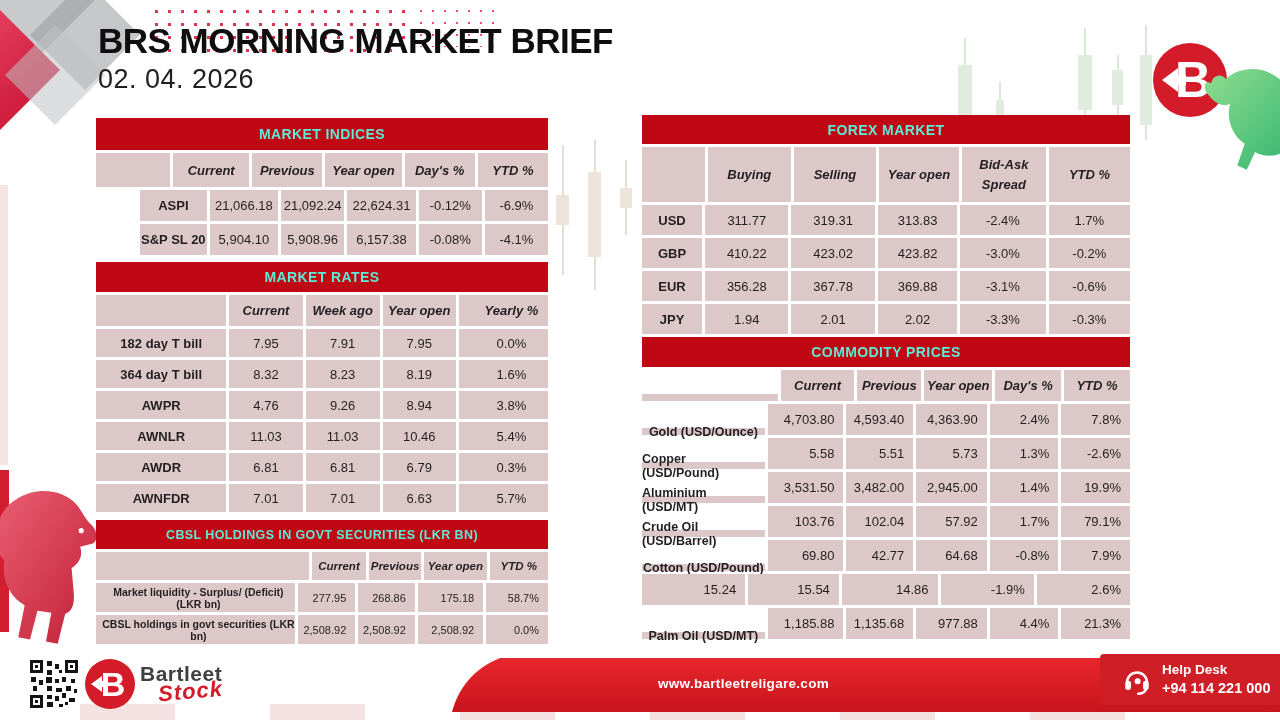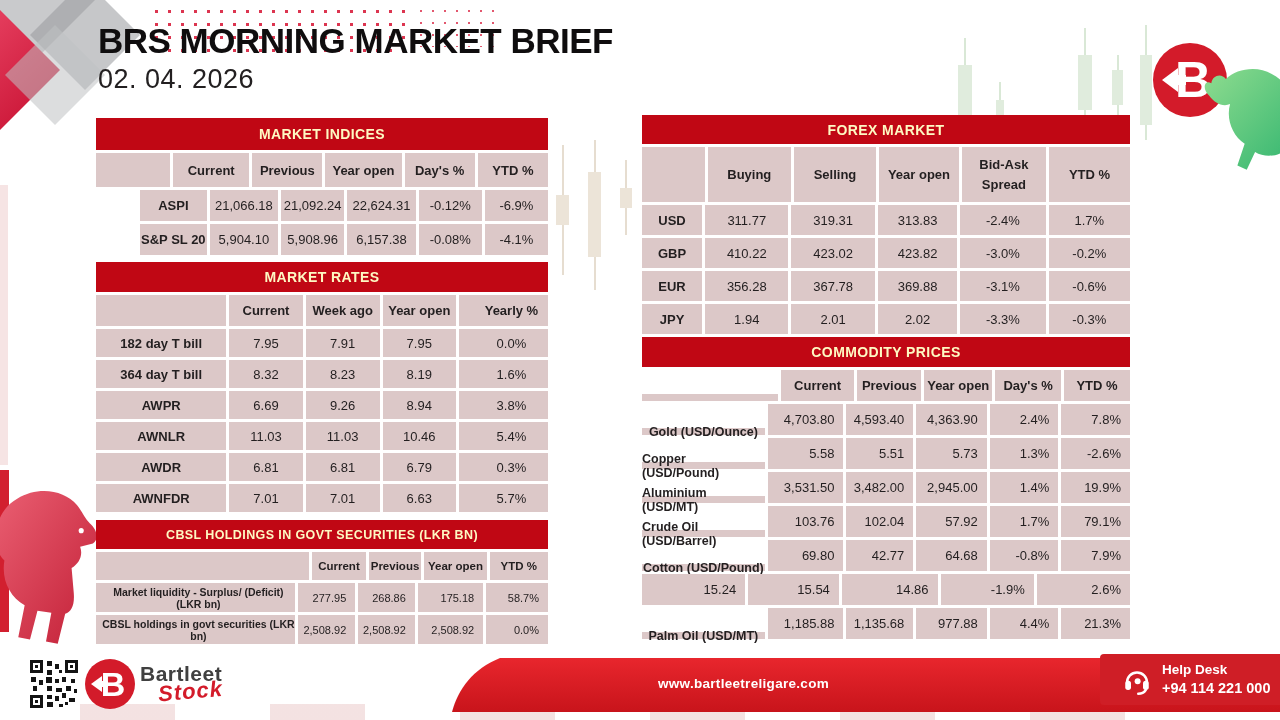--- a/index.html
+++ b/index.html
@@ -21,26 +21,26 @@
   
   .titleblock{position:absolute;left:98px;top:22px;}
   .main-title{font-size:35px;font-weight:800;letter-spacing:-0.5px;color:#0f0d0e;line-height:1.1;}
   .date{font-size:27px;font-weight:400;color:#232021;margin-top:3px;letter-spacing:.5px;}
 
   
   .brandmark{position:absolute;left:1152px;top:42px;width:76px;height:76px;}
 
   
   .tbl{position:absolute;display:flex;flex-direction:column;gap:3px;}
-  .t-title{background:#c00714;color:#fef9c3;font-weight:700;font-size:14px;letter-spacing:.4px;
+  .t-title{background:#c00714;color:#5eead4;font-weight:700;font-size:14px;letter-spacing:.4px;
            display:flex;align-items:center;justify-content:center;}
   .row{display:flex;gap:3px;}
   .cell{background:#dcc8c8;flex:1 1 0;display:flex;align-items:center;justify-content:center;
         font-size:13px;color:#231f20;}
-  .cell.h{font-weight:700;}
+  .cell.h{font-weight:700;font-style:italic;}
   .cell.label{font-weight:700;}
 
   #market_indices{left:96px;top:118px;width:452px;}
   #market_indices .t-title{height:32px;}
   #market_indices .row.head{height:34px;}
   #market_indices .row.body{height:31px;padding-left:44px;}
   #market_indices .c0{flex-grow:76;} #market_indices .c1{flex-grow:78;}
   #market_indices .c2{flex-grow:72;} #market_indices .c3{flex-grow:78;}
   #market_indices .c4{flex-grow:72;} #market_indices .c5{flex-grow:72;}
 
@@ -239,21 +239,21 @@
       </div>
       <div class="row body">
         <div class="cell label c0">364 day T bill</div>
         <div class="cell value c1">8.32</div>
         <div class="cell value c2">8.23</div>
         <div class="cell value c3">8.19</div>
         <div class="cell value c4">1.6%</div>
       </div>
       <div class="row body">
         <div class="cell label c0">AWPR</div>
-        <div class="cell value c1">6.69</div>
+        <div class="cell value c1">4.76</div>
         <div class="cell value c2">9.26</div>
         <div class="cell value c3">8.94</div>
         <div class="cell value c4">3.8%</div>
       </div>
       <div class="row body">
         <div class="cell label c0">AWNLR</div>
         <div class="cell value c1">11.03</div>
         <div class="cell value c2">11.03</div>
         <div class="cell value c3">10.46</div>
         <div class="cell value c4">5.4%</div>

